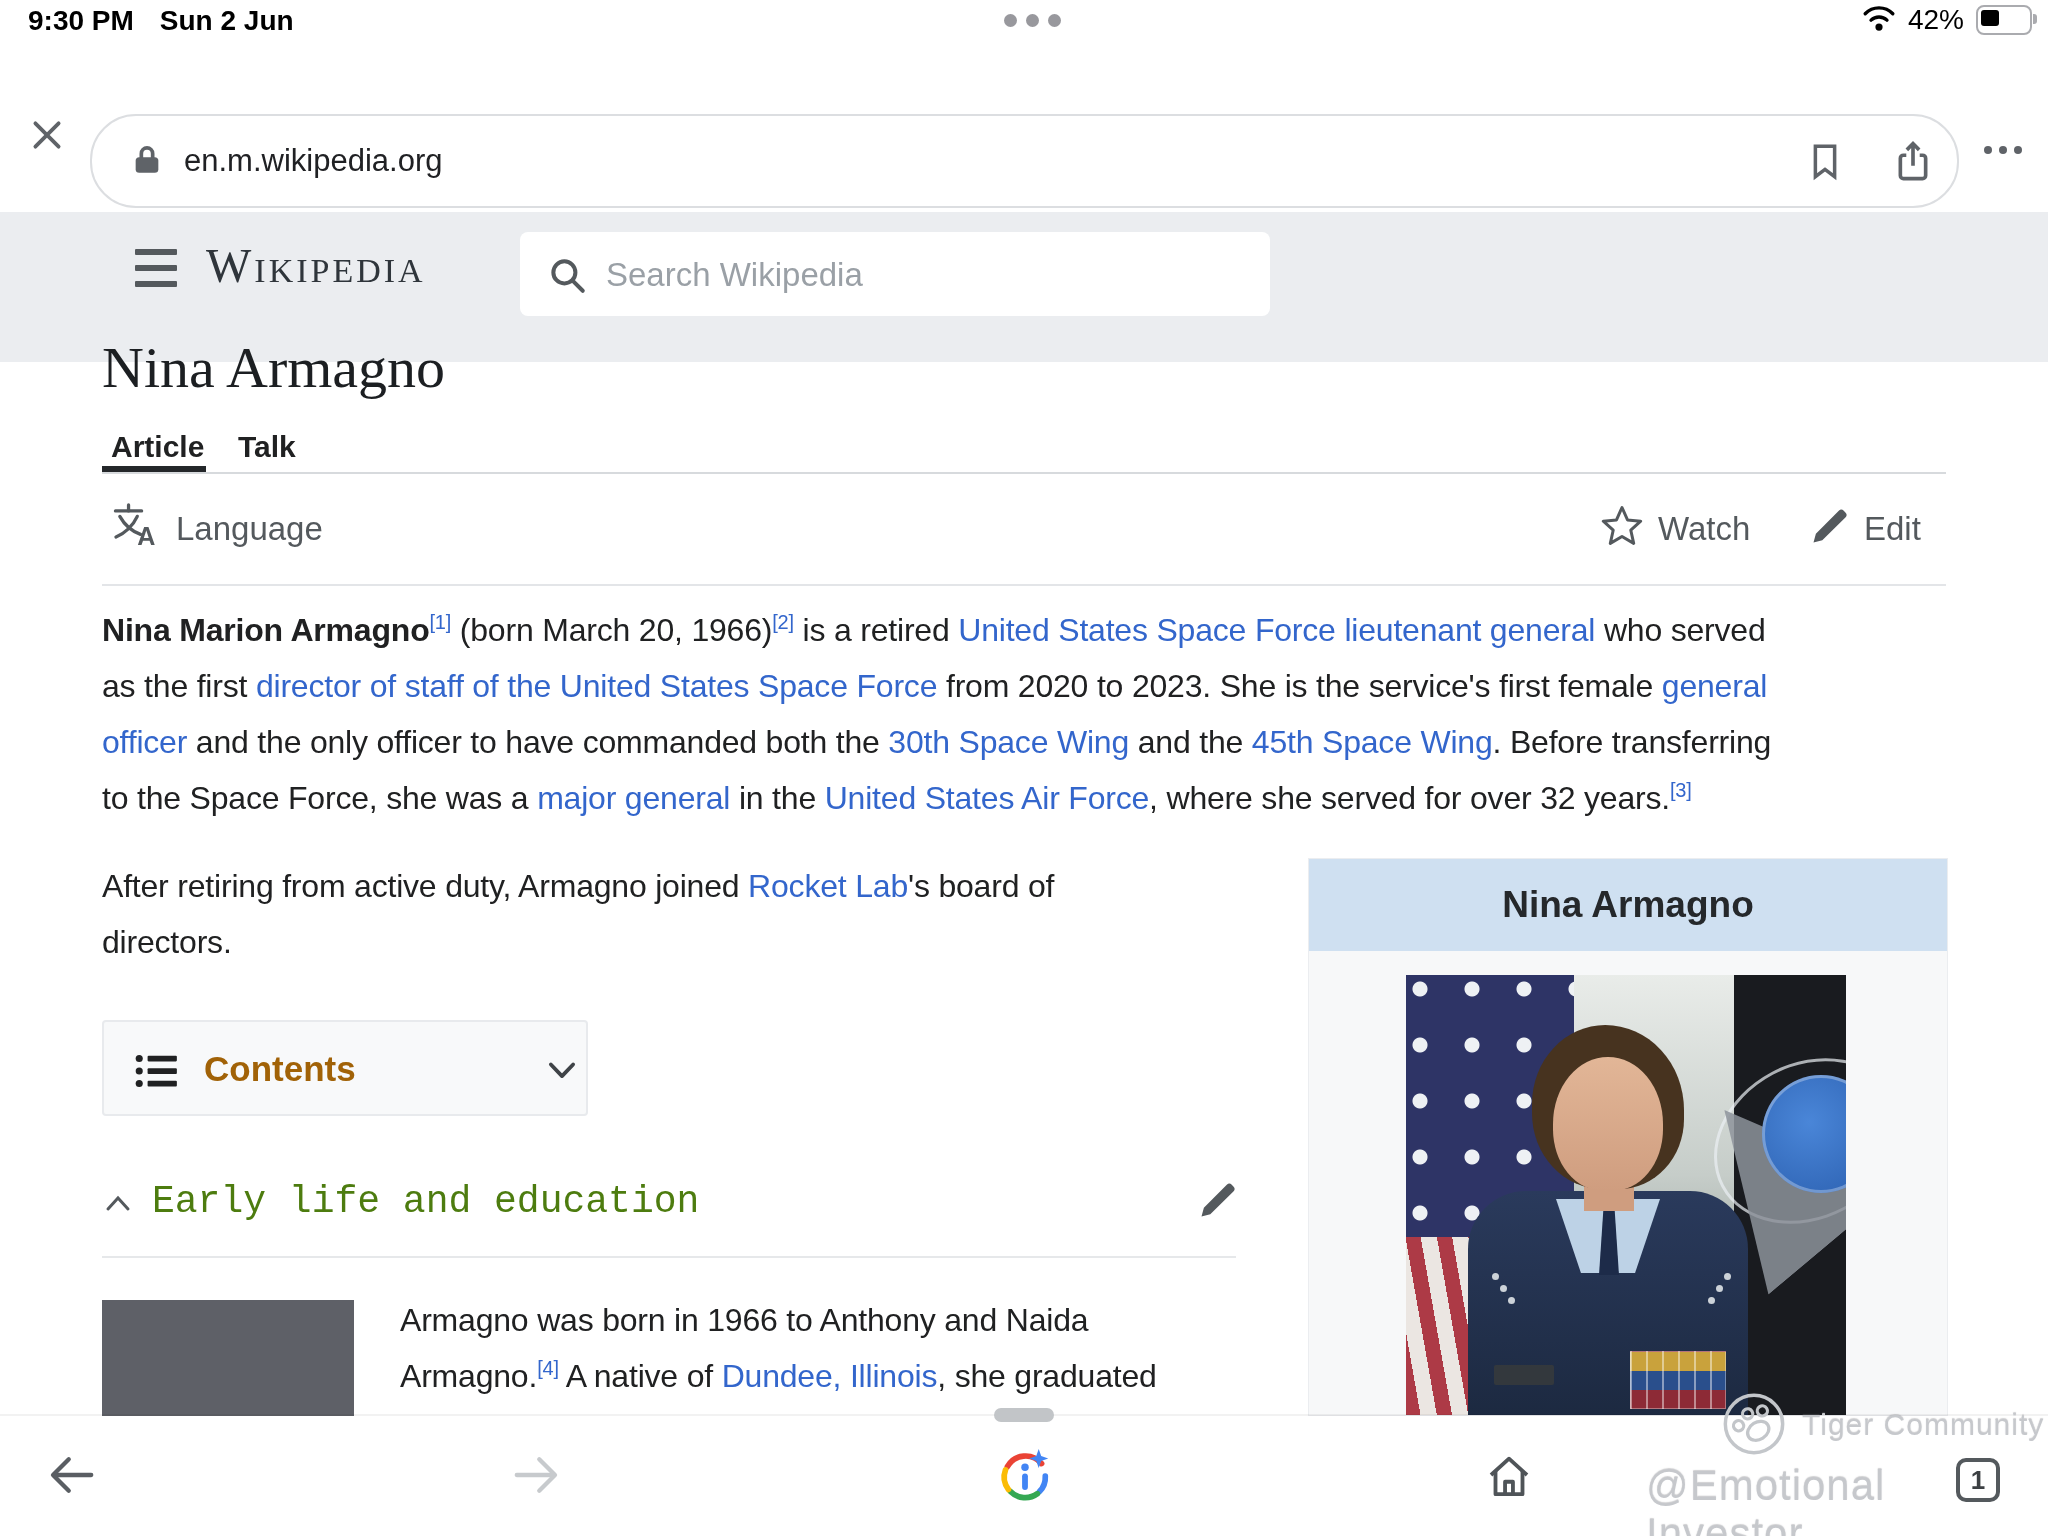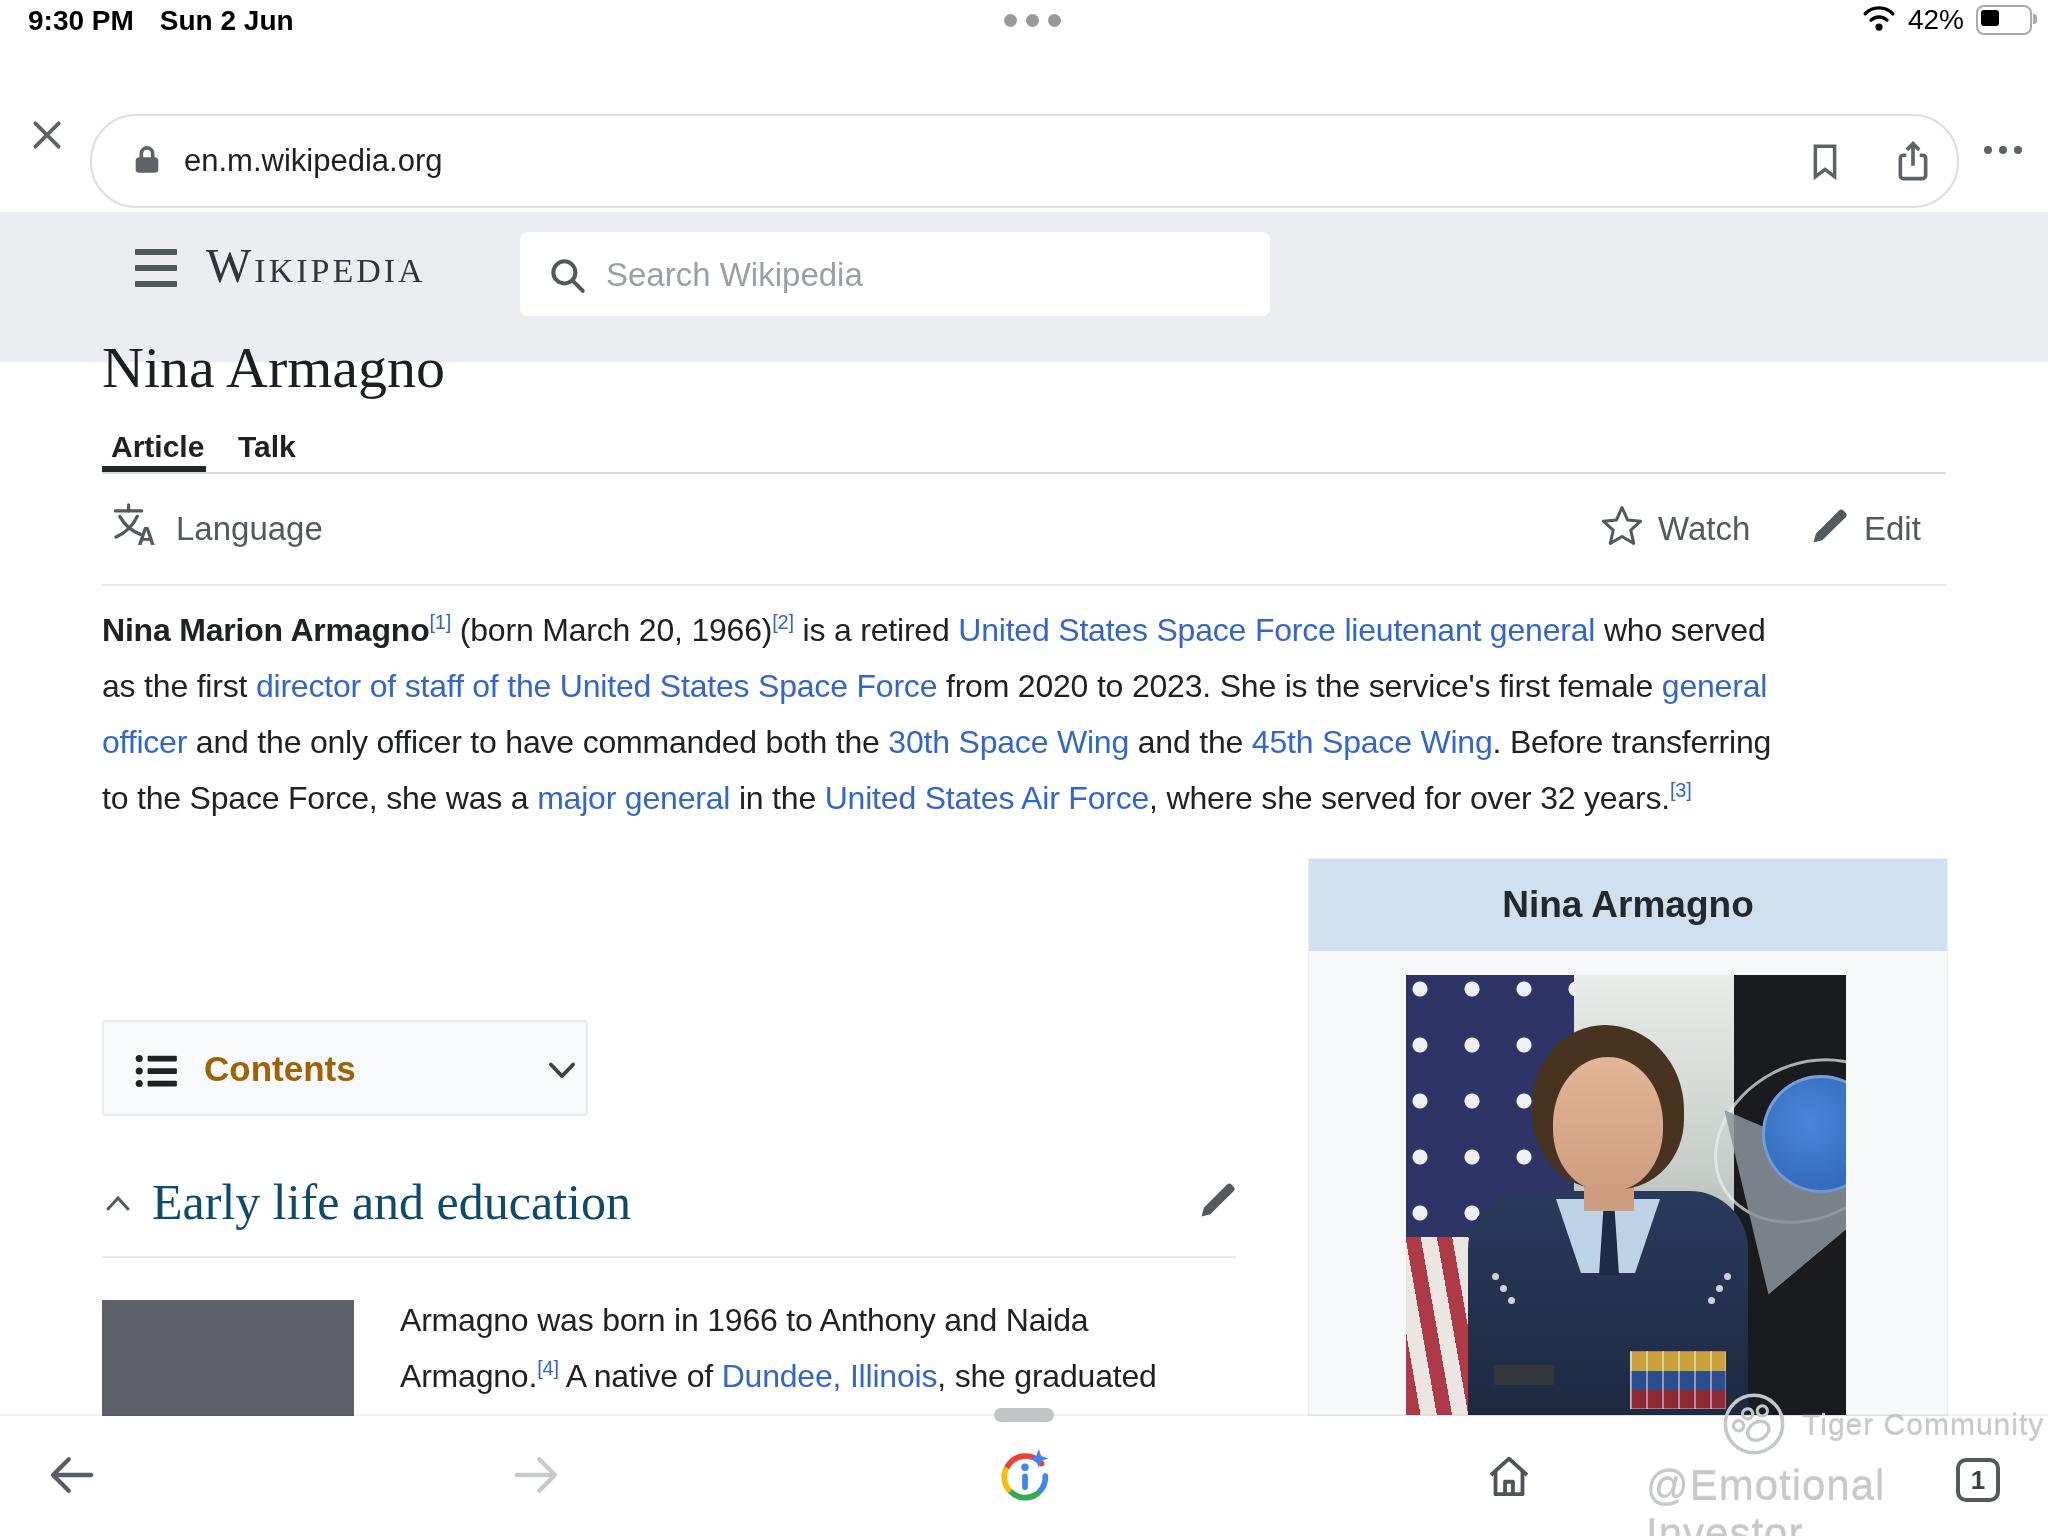--- a/index.html
+++ b/index.html
@@ -107,22 +107,22 @@
 
   
   .contents-btn{position:absolute;left:102px;top:1020px;width:486px;height:96px;background:#f8f9fa;
                 border:2px solid #e8eaed;border-radius:4px;box-sizing:border-box;cursor:pointer;}
   .contents-icon{position:absolute;left:30px;top:26px;}
   .contents-label{position:absolute;left:100px;top:27px;font-size:35px;font-weight:700;color:#a16207;}
   .contents-chevron{position:absolute;left:438px;top:28px;}
 
   
   .sec-caret{position:absolute;left:100px;top:1186px;cursor:pointer;}
-  .sec-title{position:absolute;left:152px;top:1170px;font-family:Liberation Serif, serif;font-size:50px;
-             line-height:64px;color:#0c4a6e;}
+  .sec-title{position:absolute;left:152px;top:1170px;font-family:Liberation Mono, monospace;font-size:38px;
+             line-height:64px;color:#4d7c0f;}
   .sec-edit{position:absolute;left:1196px;top:1178px;cursor:pointer;}
   .sec-divider{position:absolute;left:102px;top:1256px;width:1134px;height:2px;background:#e6e8ea;}
 
   
   .early-thumb{position:absolute;left:102px;top:1300px;width:252px;height:116px;cursor:pointer;background:
      radial-gradient(ellipse 95px 150px at 60% 122%,#141519 0 58%,rgba(20,21,25,0) 70%),
      radial-gradient(ellipse 40px 32px at 44% 116%,#c99f82 0 55%,rgba(201,159,130,0) 75%),
      radial-gradient(circle 30px at 82% 28%,rgba(255,255,255,.10),rgba(255,255,255,0) 70%),
      linear-gradient(150deg,#83858d 0%,#626membrane46c 55%,#515259 100%);
      background-color:#5e6067;}
@@ -258,20 +258,21 @@
   <span class="watch-label">Watch</span>
   <span class="edit-icon">
     <svg viewBox="0 0 24 24" width="44" height="44">
         <path d="M3 21 l1.3-4.8 L16.8 3.7 a1.9 1.9 0 0 1 2.7 0 l0.9 0.9 a1.9 1.9 0 0 1 0 2.7 L7.8 19.8 z" fill="#54595d"></path>
       </svg>
   </span>
   <span class="edit-label">Edit</span>
   <div class="lang-divider"></div>
 
   <p class="para lead-p1" style="margin:0"><span class="seg-b">Nina Marion Armagno</span><span class="seg-s">[1]</span><span class="seg-t"> (born March 20, 1966)</span><span class="seg-s">[2]</span><span class="seg-t"> is a retired </span><span class="seg-l">United States Space Force</span><span class="seg-t"> </span><span class="seg-l">lieutenant general</span><span class="seg-t"> who served</span><br><span class="seg-t">as the first </span><span class="seg-l">director of staff of the United States Space Force</span><span class="seg-t"> from 2020 to 2023. She is the service's first female </span><span class="seg-l">general</span><br><span class="seg-l">officer</span><span class="seg-t"> and the only officer to have commanded both the </span><span class="seg-l">30th Space Wing</span><span class="seg-t"> and the </span><span class="seg-l">45th Space Wing</span><span class="seg-t">. Before transferring</span><br><span class="seg-t">to the Space Force, she was a </span><span class="seg-l">major general</span><span class="seg-t"> in the </span><span class="seg-l">United States Air Force</span><span class="seg-t">, where she served for over 32 years.</span><span class="seg-s">[3]</span></p>
+  <p class="para lead-p2" style="margin:0"><span class="seg-t">After retiring from active duty, Armagno joined </span><span class="seg-l">Rocket Lab</span><span class="seg-t">'s board of</span><br><span class="seg-t">directors.</span></p>
 
   <div class="infobox">
     <div class="infobox-header">Nina Armagno</div>
     <div class="portrait">
       <div class="flag-us">
         <div class="canton"></div>
           <div class="stripes"></div>
       </div>
       <div class="flag-sf"></div>
       <div class="sf-orbit"></div>

